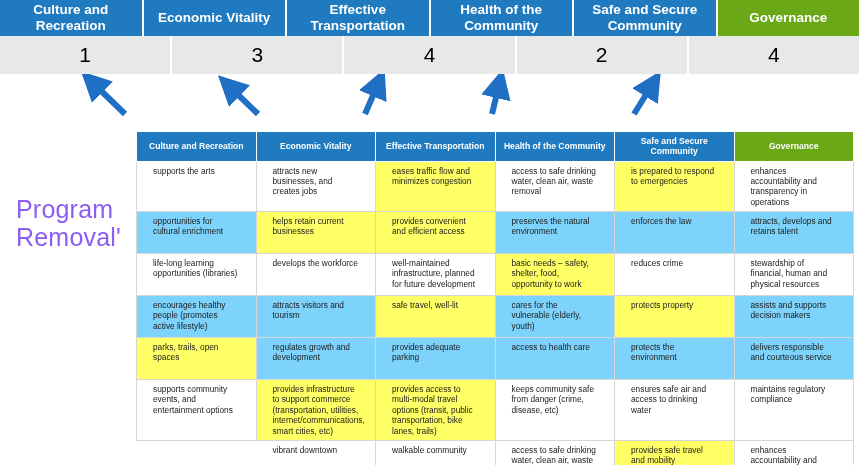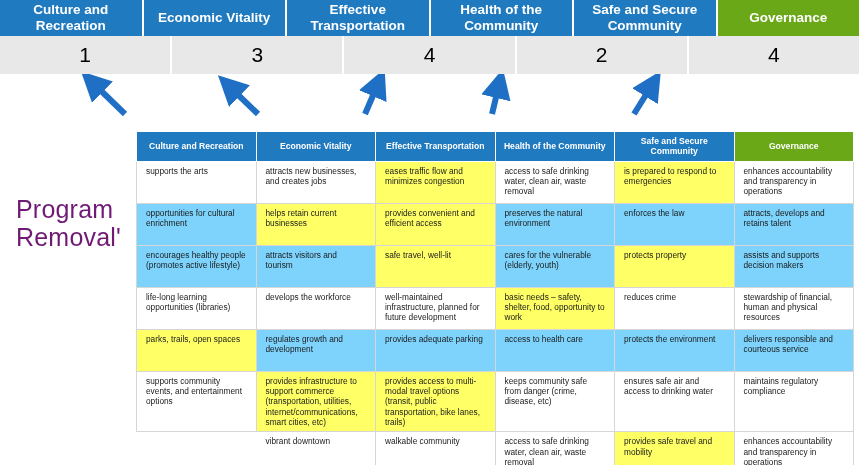--- a/index.html
+++ b/index.html
@@ -77,21 +77,21 @@
     height: 60px;
   }
 
   
   #caption {
     position: absolute;
     left: 16px;
     top: 195px;
     width: 118px;
     font-size: 25px;
-    color: #701a75;
+    color: #8b5cf6;
     line-height: 1.12;
     letter-spacing: 0.2px;
   }
 
   
   #matrix {
     position: absolute;
     left: 136px;
     top: 131px;
     width: 718px;
@@ -109,21 +109,21 @@
     line-height: 1.2;
     vertical-align: middle;
   }
   #matrix th.gov {
     background: #6aa818;
   }
   #matrix td {
     font-size: 8.3px;
     color: #1a1a1a;
     vertical-align: top;
-    padding: 4px 9px;
+    padding: 4px 16px;
     border: 1px solid #d6d6d6;
     background: #ffffff;
     line-height: 1.25;
     height: 33px;
   }
   #matrix td.alt {
     background: #7dd3fc;
   }
   #matrix td.hl {
     background: #ffff66;
@@ -195,36 +195,36 @@
       </tr>
       <tr>
         <td class="alt">opportunities for cultural enrichment</td>
         <td class="hl">helps retain current businesses</td>
         <td class="hl">provides convenient and efficient access</td>
         <td class="alt">preserves the natural environment</td>
         <td class="alt">enforces the law</td>
         <td class="alt">attracts, develops and retains talent</td>
       </tr>
       <tr>
+        <td class="">life-long learning opportunities (libraries)</td>
+        <td class="">develops the workforce</td>
+        <td class="">well-maintained infrastructure, planned for future development</td>
+        <td class="hl">basic needs – safety, shelter, food, opportunity to work</td>
+        <td class="">reduces crime</td>
+        <td class="">stewardship of financial, human and physical resources</td>
+      </tr>
+      <tr>
         <td class="alt">encourages healthy people (promotes active lifestyle)</td>
         <td class="alt">attracts visitors and tourism</td>
         <td class="hl">safe travel, well-lit</td>
         <td class="alt">cares for the vulnerable (elderly, youth)</td>
         <td class="hl">protects property</td>
         <td class="alt">assists and supports decision makers</td>
       </tr>
       <tr>
-        <td class="">life-long learning opportunities (libraries)</td>
-        <td class="">develops the workforce</td>
-        <td class="">well-maintained infrastructure, planned for future development</td>
-        <td class="hl">basic needs – safety, shelter, food, opportunity to work</td>
-        <td class="">reduces crime</td>
-        <td class="">stewardship of financial, human and physical resources</td>
-      </tr>
-      <tr>
         <td class="hl">parks, trails, open spaces</td>
         <td class="alt">regulates growth and development</td>
         <td class="alt">provides adequate parking</td>
         <td class="alt">access to health care</td>
         <td class="alt">protects the environment</td>
         <td class="alt">delivers responsible and courteous service</td>
       </tr>
       <tr>
         <td class="">supports community events, and entertainment options</td>
         <td class="hl">provides infrastructure to support commerce (transportation, utilities, internet/communications, smart cities, etc)</td>

